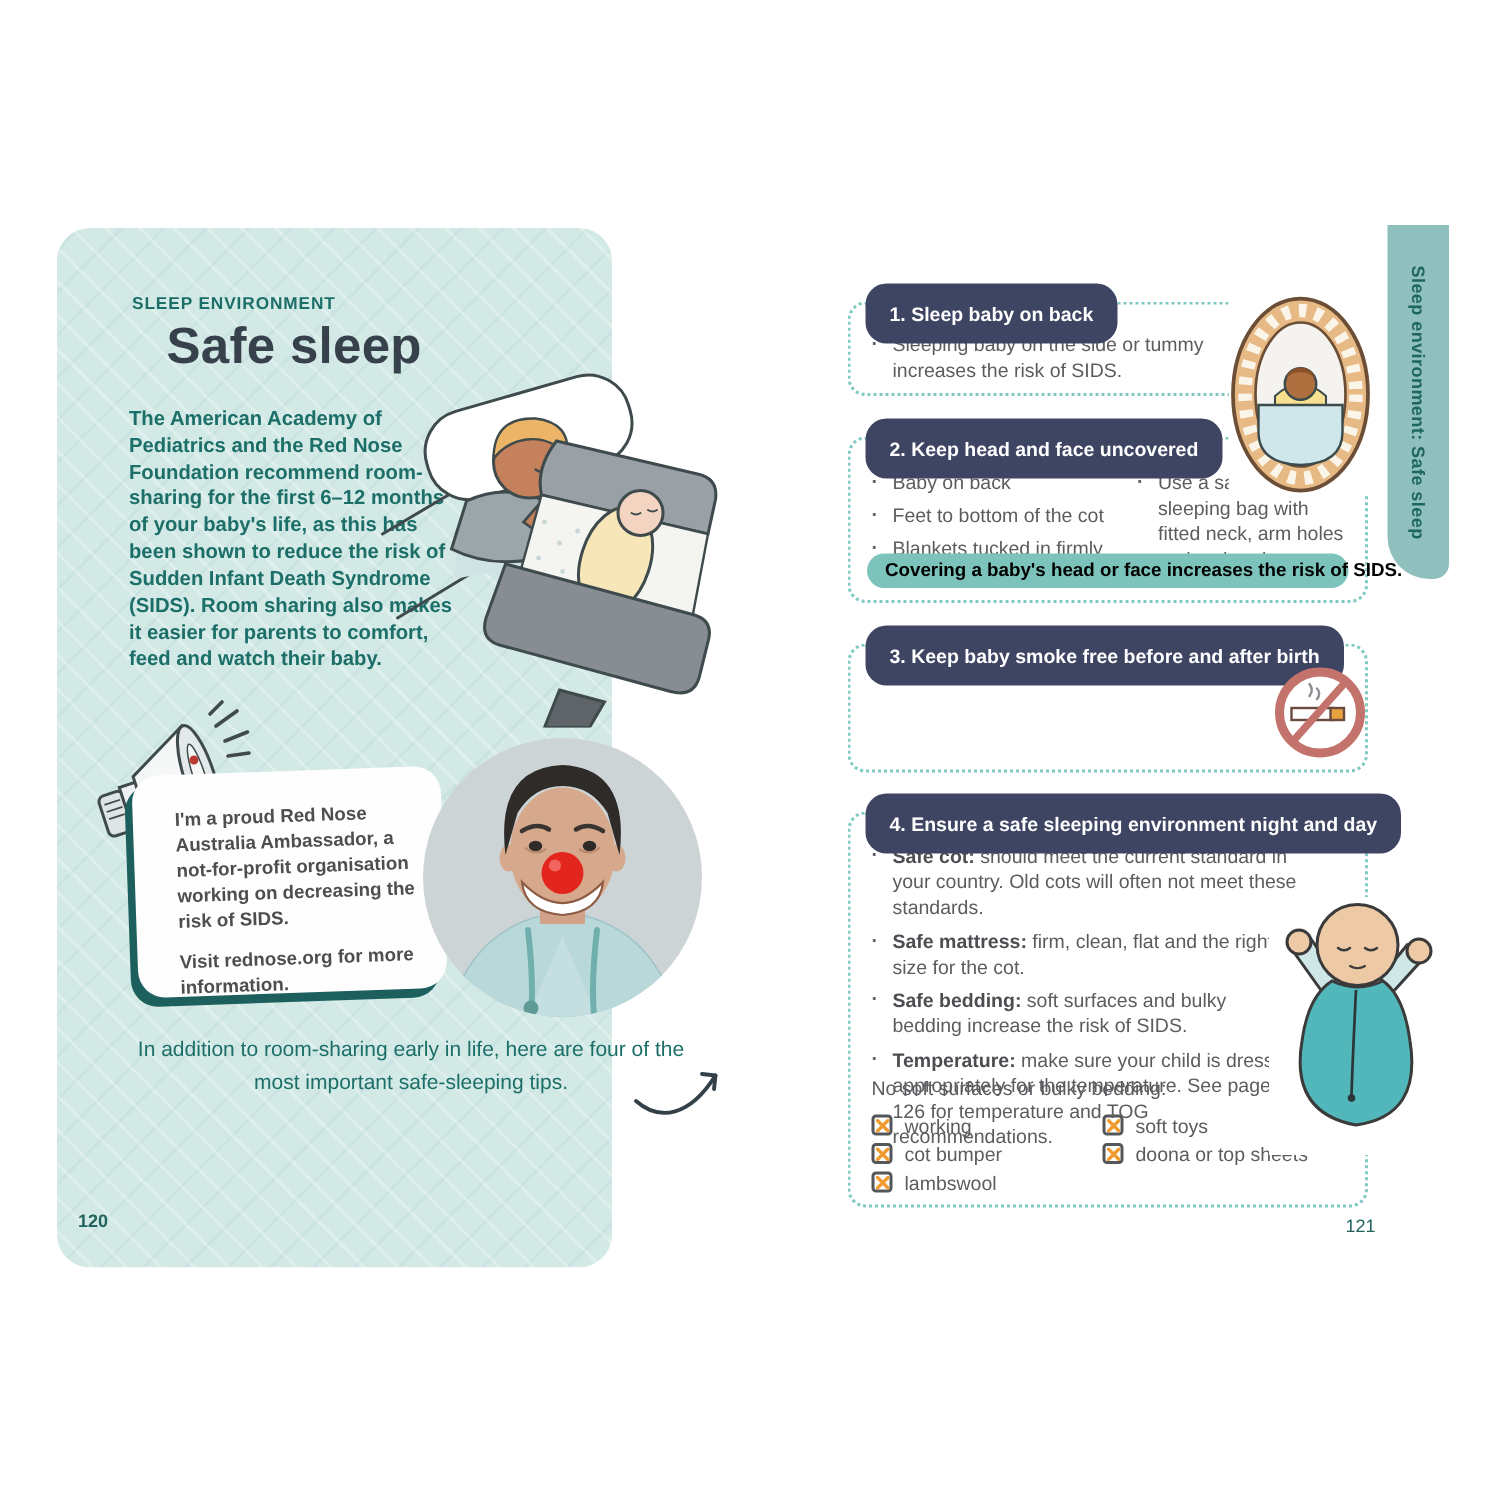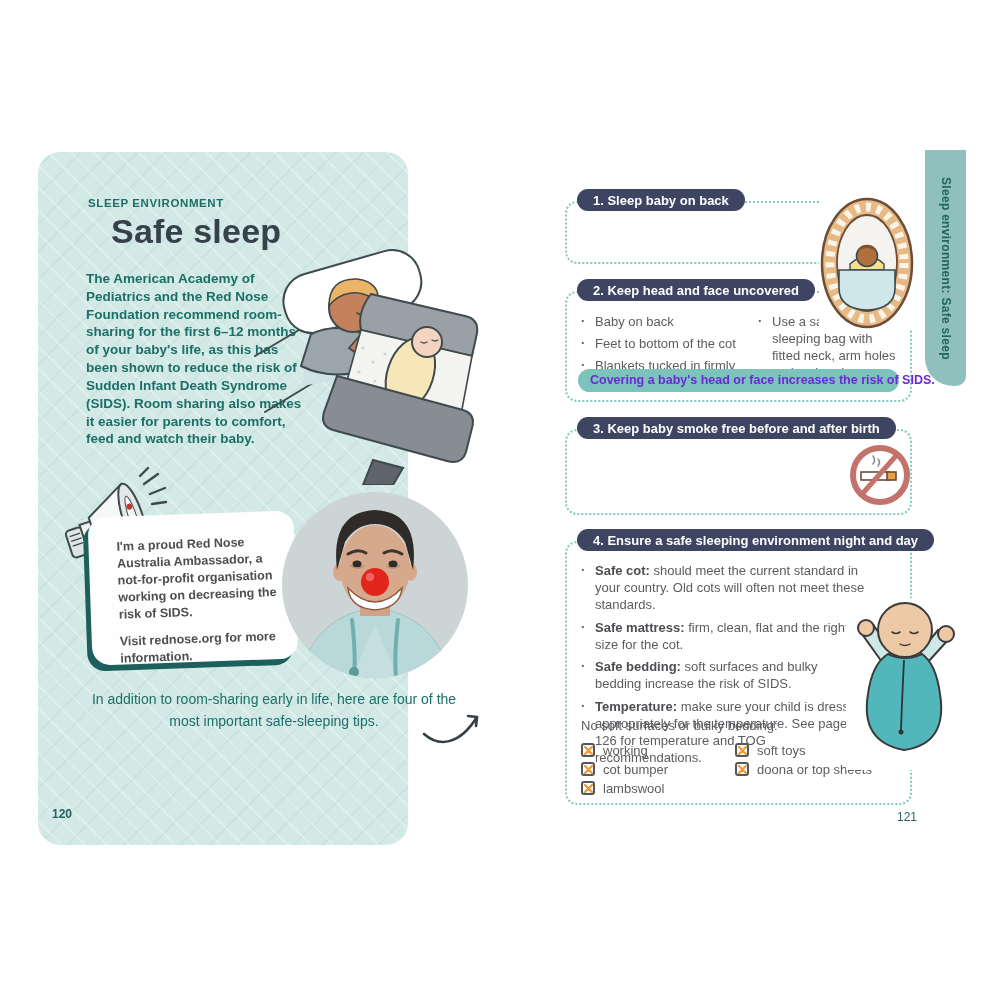--- a/index.html
+++ b/index.html
@@ -37,21 +37,21 @@
     display:flex; align-items:center; justify-content:center;
   }
   .side-tab span { writing-mode:vertical-rl; font-size:12px; font-weight:600; color:#1e6661; letter-spacing:.3px; }
 
   .tipbox { position:absolute; left:565px; width:347px; border:2px dotted #7fcac1; border-radius:12px; }
   .tipbox-1 { top:201px; height:63px; }
   .tipbox-2 { top:291px; height:111px; }
   .tipbox-3 { top:429px; height:86px; }
   .tipbox-4 { top:541px; height:264px; }
   .tip-header {
-    position:absolute; left:577px; height:22px; display:flex; align-items:center;
+    position:absolute; left:577px; height:40px; display:flex; align-items:center;
     background:#3e4563; color:#fff; font-size:13px; font-weight:700;
     padding:0 16px; border-radius:14px; white-space:nowrap; z-index:3;
   }
   .th-1 { top:189px; } .th-2 { top:279px; } .th-3 { top:417px; } .th-4 { top:529px; }
 
   .tip-body { position:absolute; color:#5b5c5f; font-size:13px; line-height:1.3; z-index:1; }
   .b1 { left:581px; top:222px; width:262px; }
   .b2l { left:581px; top:314px; width:160px; }
   .b2r { left:758px; top:314px; width:142px; }
   .b3 { left:583px; top:450px; width:268px; }
@@ -59,21 +59,21 @@
 
   ul.dotlist { list-style:none; }
   ul.dotlist li { position:relative; padding-left:14px; margin-bottom:6px; }
   ul.dotlist li::before { content:"·"; position:absolute; left:0; top:-1px; font-weight:700; color:#5b5c5f; }
   ul.tight li { margin-bottom:5px; }
   .lead { font-weight:700; color:#4c4d51; }
   .bold { font-weight:700; color:#4c4d51; }
 
   .highlight-pill {
     position:absolute; left:578px; top:369px; width:321px; z-index:2;
-    background:#7cc4bb; color:#6d28d9; font-size:12.5px; font-weight:600;
+    background:#7cc4bb; color:#000000; font-size:12.5px; font-weight:600;
     padding:4px 12px 5px; border-radius:14px; white-space:nowrap;
   }
   .no-soft { position:absolute; left:581px; top:718px; font-size:13px; color:#5b5c5f; }
   .avoid-col { position:absolute; top:741px; font-size:13px; color:#5b5c5f; }
   .avoid-left { left:581px; } .avoid-right { left:735px; }
   .avoid-item { display:flex; align-items:center; height:18px; margin-bottom:1px; }
   .xbox { width:14px; height:14px; border:2px solid #55565a; border-radius:3px; margin-right:8px; display:inline-flex; align-items:center; justify-content:center; flex:none; }
 
   .illus-basket { position:absolute; left:819px; top:196px; width:97px; height:134px; z-index:4; }
   .illus-nosmoke { position:absolute; left:847px; top:442px; width:66px; height:66px; z-index:4; }
@@ -178,20 +178,25 @@
 
     <div class="pagenum-left">120</div>
   </div>
 
   <div class="side-tab">
     <span>Sleep environment: Safe sleep</span>
   </div>
 
   <div class="tipbox tipbox-1"></div>
   <div class="tip-header th-1">1. Sleep baby on back</div>
+  <div class="tip-body b1">
+    <ul class="dotlist">
+      <li>Sleeping baby on the side or tummy increases the risk of SIDS.</li>
+    </ul>
+  </div>
 
   <div class="tipbox tipbox-2"></div>
   <div class="tip-header th-2">2. Keep head and face uncovered</div>
   <div class="tip-body b2l">
     <ul class="dotlist tight">
       <li>Baby on back</li>
       <li>Feet to bottom of the cot</li>
       <li>Blankets tucked in firmly</li>
     </ul>
   </div>

